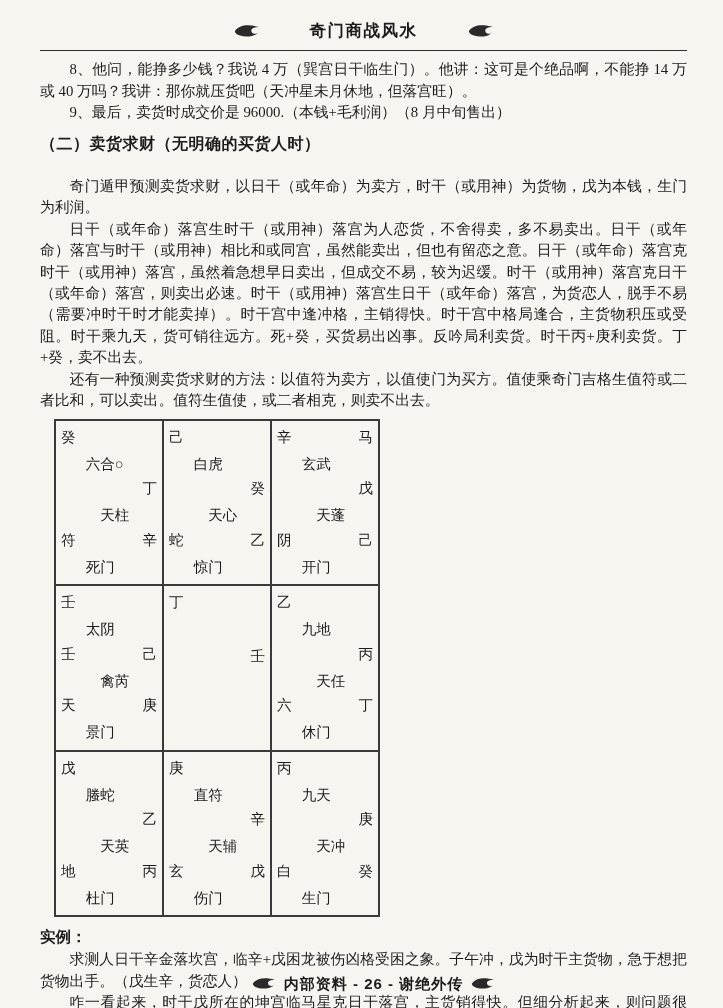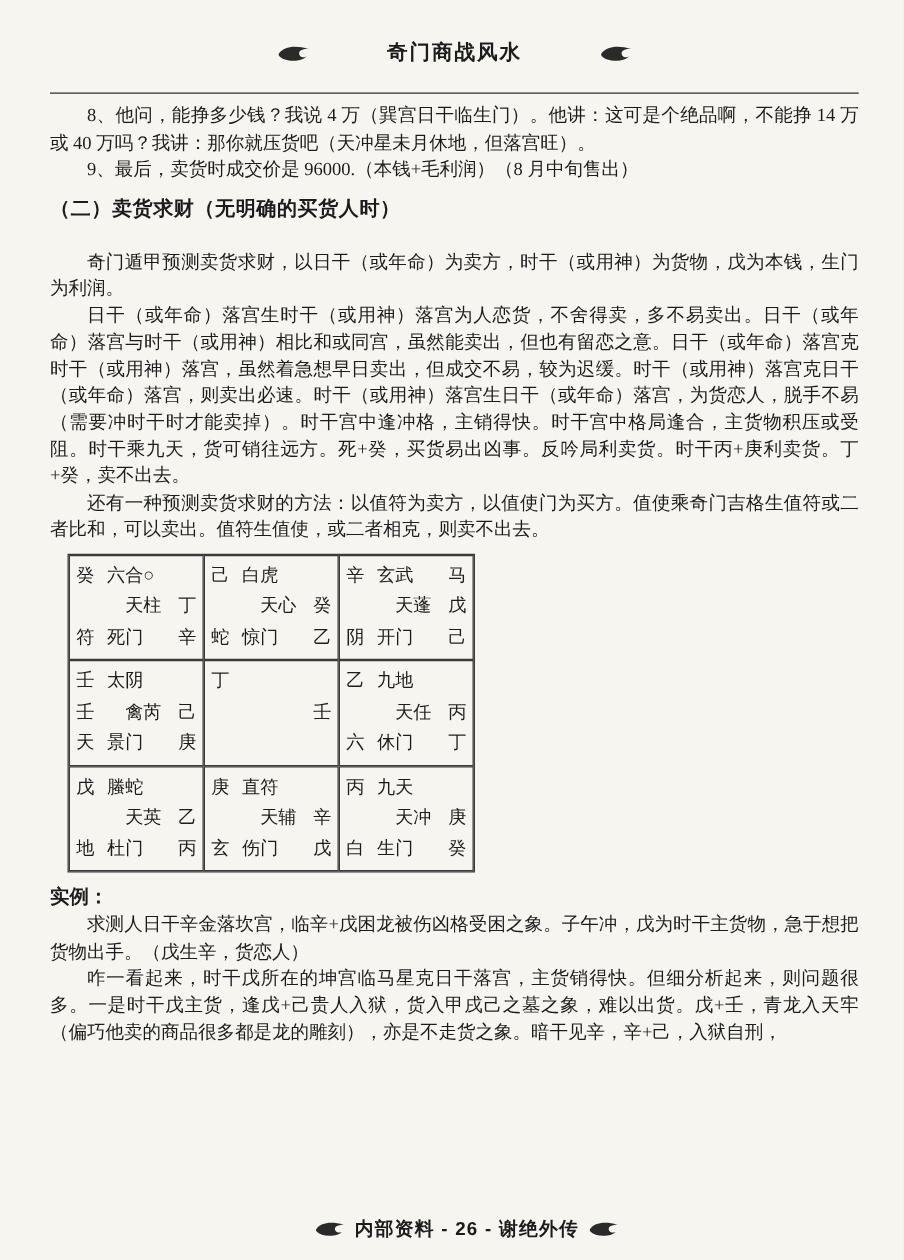--- a/index.html
+++ b/index.html
@@ -22,21 +22,21 @@
     overflow: hidden;
   }
   .page-header {
     display: flex;
     justify-content: center;
     align-items: center;
     gap: 46px;
     padding: 4px 0 2px 0;
   }
   .page-title {
-    margin: 16px;
+    margin: 4px;
     font-family: Liberation Sans, sans-serif;
     font-size: 16.5px;
     font-weight: 600;
     letter-spacing: 1.5px;
   }
   .ornament svg { display: block; }
   .header-rule {
     border: none;
     border-top: 1.6px solid #2f2f2f;
     margin: 3px 0 8px 0;
@@ -59,21 +59,21 @@
     margin: 7px 0 9px 14px;
     font-size: 14.5px;
   }
   .palace-cell {
     border: 1px solid #3a3a3a;
     padding: 4px 5px 5px 5px;
     box-sizing: border-box;
   }
   .cell-row { display: flex; line-height: 24.5px; }
   .cell-row .c0 { width: 1.15em; flex: none; }
-  .cell-row .c1 { flex: 1; padding-left: 0.55em; }
+  .cell-row .c1 { flex: 1; padding-left: 0.55em; margin-top: 27px; }
   .cell-row:nth-child(2) .c1 { padding-left: 1.55em; }
   .cell-row .c2 { width: 1.15em; flex: none; text-align: right; }
   .example-heading {
     margin: 6px 0 2px 0;
     font-family: "Liberation Sans", "DejaVu Sans", sans-serif;
     font-size: 15.5px;
     font-weight: bold;
   }
   .page-footer {
     position: absolute;

